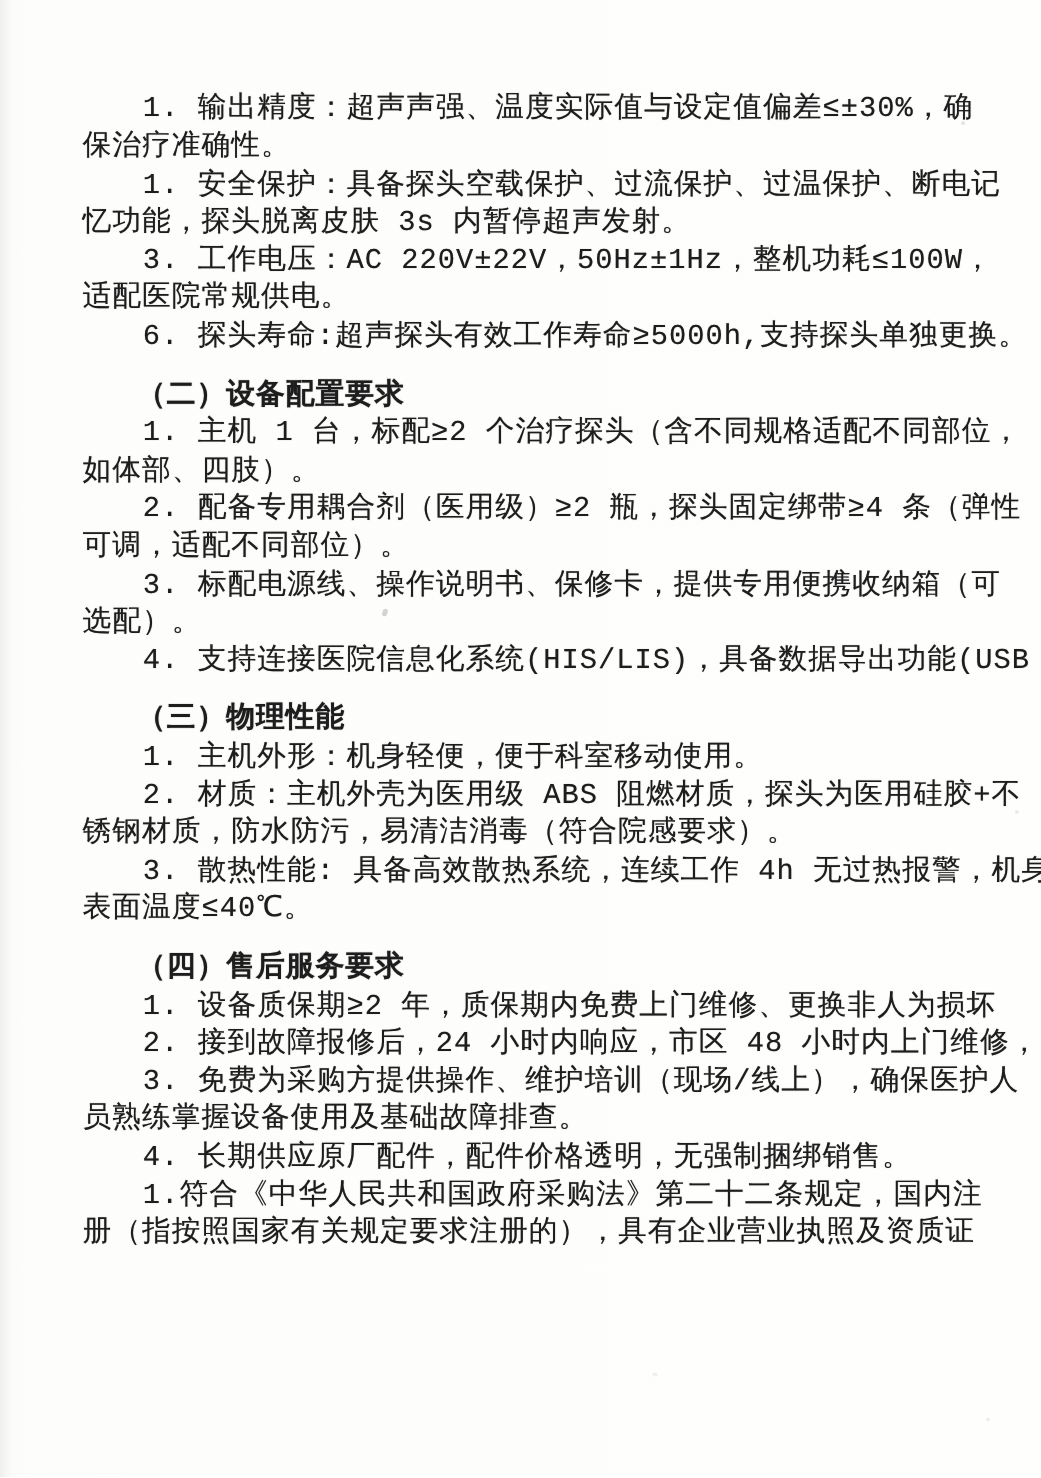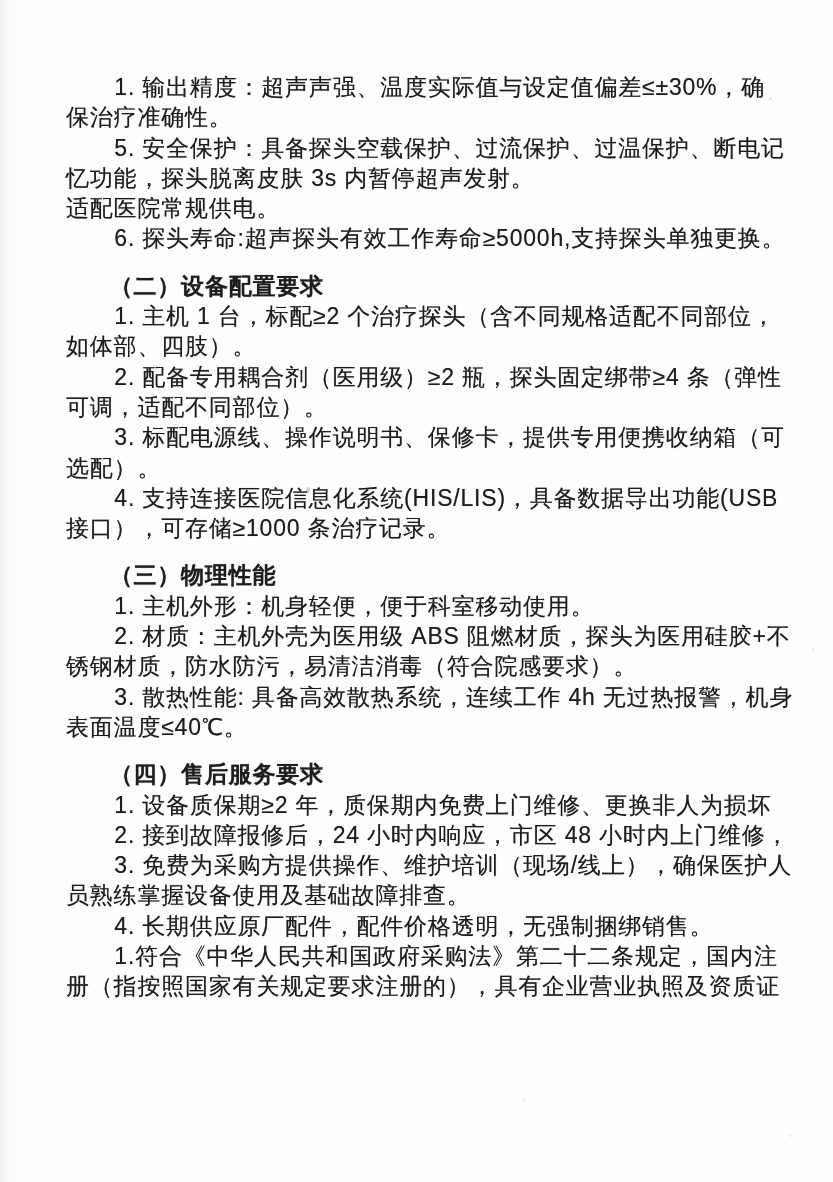--- a/index.html
+++ b/index.html
@@ -7,21 +7,21 @@
     padding: 0;
     background: #ffffff;
   }
   .page {
     position: relative;
     width: 833px;
     height: 1182px;
     overflow: hidden;
     background:
       linear-gradient(90deg, #f0efed 0px, #fbfbfa 9px, #fdfdfc 22px, #fefefd 100%);
-    font-family: Liberation Sans, sans-serif;
+    font-family: Liberation Mono, monospace;
     color: #1d1d1d;
   }
   .text-block {
     position: absolute;
     left: 66px;
     top: 72px;
     width: 716px;
   }
   .ln {
     white-space: nowrap;
@@ -53,33 +53,33 @@
   .sp5 { left: 789px; top: 1134px; width: 3px; height: 3px; opacity: .4; }
   .sp6 { left: 522px; top: 1098px; width: 4px; height: 3px; opacity: .35; }
 </style>
 </head>
 <body>
 
 <div class="page">
   <div class="text-block">
     <div class="ln item">1. 输出精度：超声声强、温度实际值与设定值偏差≤±30%，确</div>
     <div class="ln cont">保治疗准确性。</div>
-    <div class="ln item">5. 安全保护：具备探头空载保护、过流保护、过温保护、断电记</div>
+    <div class="ln item">1. 安全保护：具备探头空载保护、过流保护、过温保护、断电记</div>
     <div class="ln cont">忆功能，探头脱离皮肤 3s 内暂停超声发射。</div>
+    <div class="ln item">3. 工作电压：AC 220V±22V，50Hz±1Hz，整机功耗≤100W，</div>
     <div class="ln cont">适配医院常规供电。</div>
     <div class="ln item">6. 探头寿命:超声探头有效工作寿命≥5000h,支持探头单独更换。</div>
     <div class="ln heading">（二）设备配置要求</div>
     <div class="ln item">1. 主机 1 台，标配≥2 个治疗探头（含不同规格适配不同部位，</div>
     <div class="ln cont">如体部、四肢）。</div>
     <div class="ln item">2. 配备专用耦合剂（医用级）≥2 瓶，探头固定绑带≥4 条（弹性</div>
     <div class="ln cont">可调，适配不同部位）。</div>
     <div class="ln item">3. 标配电源线、操作说明书、保修卡，提供专用便携收纳箱（可</div>
     <div class="ln cont">选配）。</div>
     <div class="ln item">4. 支持连接医院信息化系统(HIS/LIS)，具备数据导出功能(USB</div>
-    <div class="ln cont">接口），可存储≥1000 条治疗记录。</div>
     <div class="ln heading">（三）物理性能</div>
     <div class="ln item">1. 主机外形：机身轻便，便于科室移动使用。</div>
     <div class="ln item">2. 材质：主机外壳为医用级 ABS 阻燃材质，探头为医用硅胶+不</div>
     <div class="ln cont">锈钢材质，防水防污，易清洁消毒（符合院感要求）。</div>
     <div class="ln item">3. 散热性能: 具备高效散热系统，连续工作 4h 无过热报警，机身</div>
     <div class="ln cont">表面温度≤40℃。</div>
     <div class="ln heading">（四）售后服务要求</div>
     <div class="ln item">1. 设备质保期≥2 年，质保期内免费上门维修、更换非人为损坏</div>
     <div class="ln item">2. 接到故障报修后，24 小时内响应，市区 48 小时内上门维修，</div>
     <div class="ln item">3. 免费为采购方提供操作、维护培训（现场/线上），确保医护人</div>

